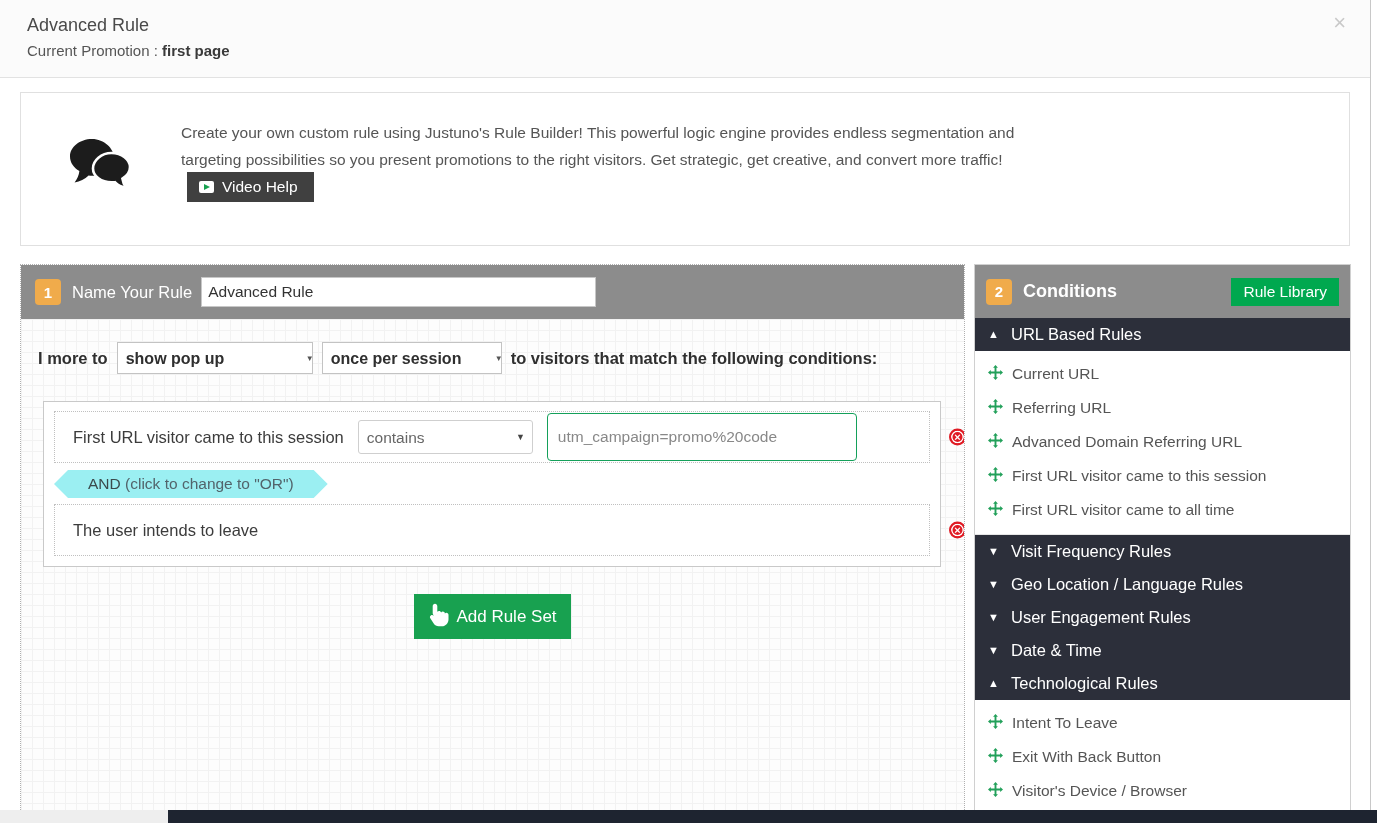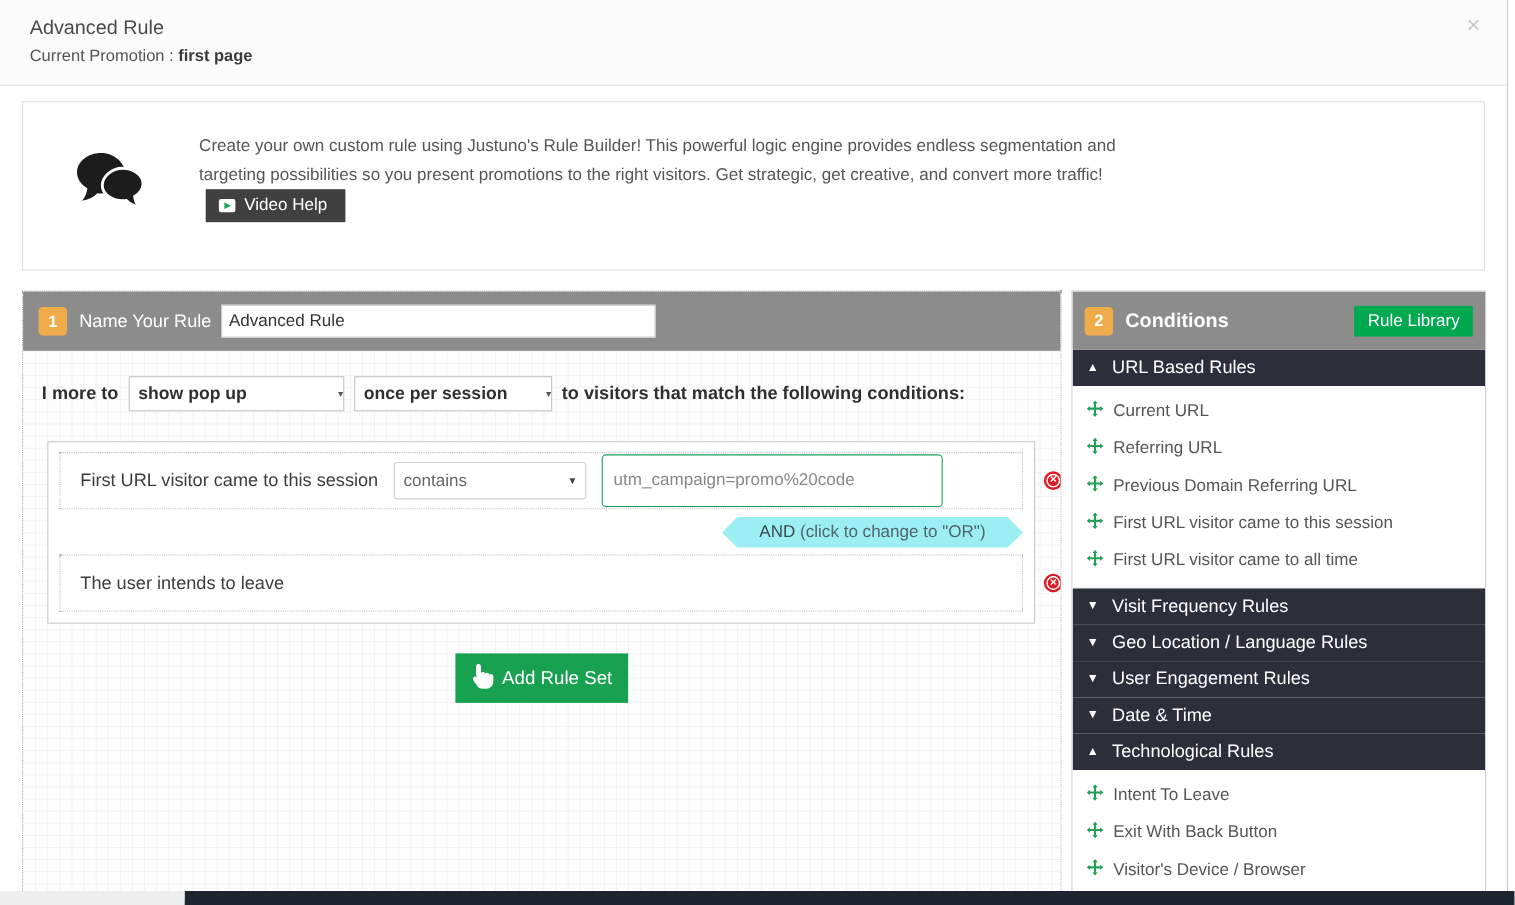--- a/index.html
+++ b/index.html
@@ -183,21 +183,21 @@
     cursor:pointer; padding:0;
     display:flex; align-items:center; justify-content:center;
     box-shadow:0 0 0 1.5px #fff inset;
   }
   .del-x {
     color:#fff; font-size:11px; line-height:1; font-weight:bold;
     font-family:"Liberation Sans", sans-serif; margin-top:-1px;
   }
   .rule-row-outer { position:relative; }
 
-  #and-badge-row { display:flex; justify-content:flex-end; margin:7px 0 6px 0; }
+  #and-badge-row { display:flex; justify-content:flex-start; margin:7px 0 6px 0; }
   #and-badge {
     background:#9beff2; color:#3b4a4c;
     font-size:15.5px; padding:5px 34px;
     cursor:pointer; border:none;
     clip-path:polygon(14px 0, calc(100% - 14px) 0, 100% 50%, calc(100% - 14px) 100%, 14px 100%, 0 50%);
     font-family:"Liberation Sans", sans-serif;
   }
   #and-badge .sub { color:#52646b; }
 
   #add-rule-set {
@@ -380,21 +380,21 @@
             <div class="cond-item">
               <span><svg class="move-icon" viewBox="0 0 16 16" aria-hidden="true">
                   <path d="M8 0 L10.6 3 H9 V7 H13 V5.4 L16 8 L13 10.6 V9 H9 V13 H10.6 L8 16 L5.4 13 H7 V9 H3 V10.6 L0 8 L3 5.4 V7 H7 V3 H5.4 Z" fill="#22a05a"></path>
                 </svg></span>
               <span>Referring URL</span>
             </div>
             <div class="cond-item">
               <span><svg class="move-icon" viewBox="0 0 16 16" aria-hidden="true">
                   <path d="M8 0 L10.6 3 H9 V7 H13 V5.4 L16 8 L13 10.6 V9 H9 V13 H10.6 L8 16 L5.4 13 H7 V9 H3 V10.6 L0 8 L3 5.4 V7 H7 V3 H5.4 Z" fill="#22a05a"></path>
                 </svg></span>
-              <span>Previous Domain Referring URL</span>
+              <span>Advanced Domain Referring URL</span>
             </div>
             <div class="cond-item">
               <span><svg class="move-icon" viewBox="0 0 16 16" aria-hidden="true">
                   <path d="M8 0 L10.6 3 H9 V7 H13 V5.4 L16 8 L13 10.6 V9 H9 V13 H10.6 L8 16 L5.4 13 H7 V9 H3 V10.6 L0 8 L3 5.4 V7 H7 V3 H5.4 Z" fill="#22a05a"></path>
                 </svg></span>
               <span>First URL visitor came to this session</span>
             </div>
             <div class="cond-item">
               <span><svg class="move-icon" viewBox="0 0 16 16" aria-hidden="true">
                   <path d="M8 0 L10.6 3 H9 V7 H13 V5.4 L16 8 L13 10.6 V9 H9 V13 H10.6 L8 16 L5.4 13 H7 V9 H3 V10.6 L0 8 L3 5.4 V7 H7 V3 H5.4 Z" fill="#22a05a"></path>

